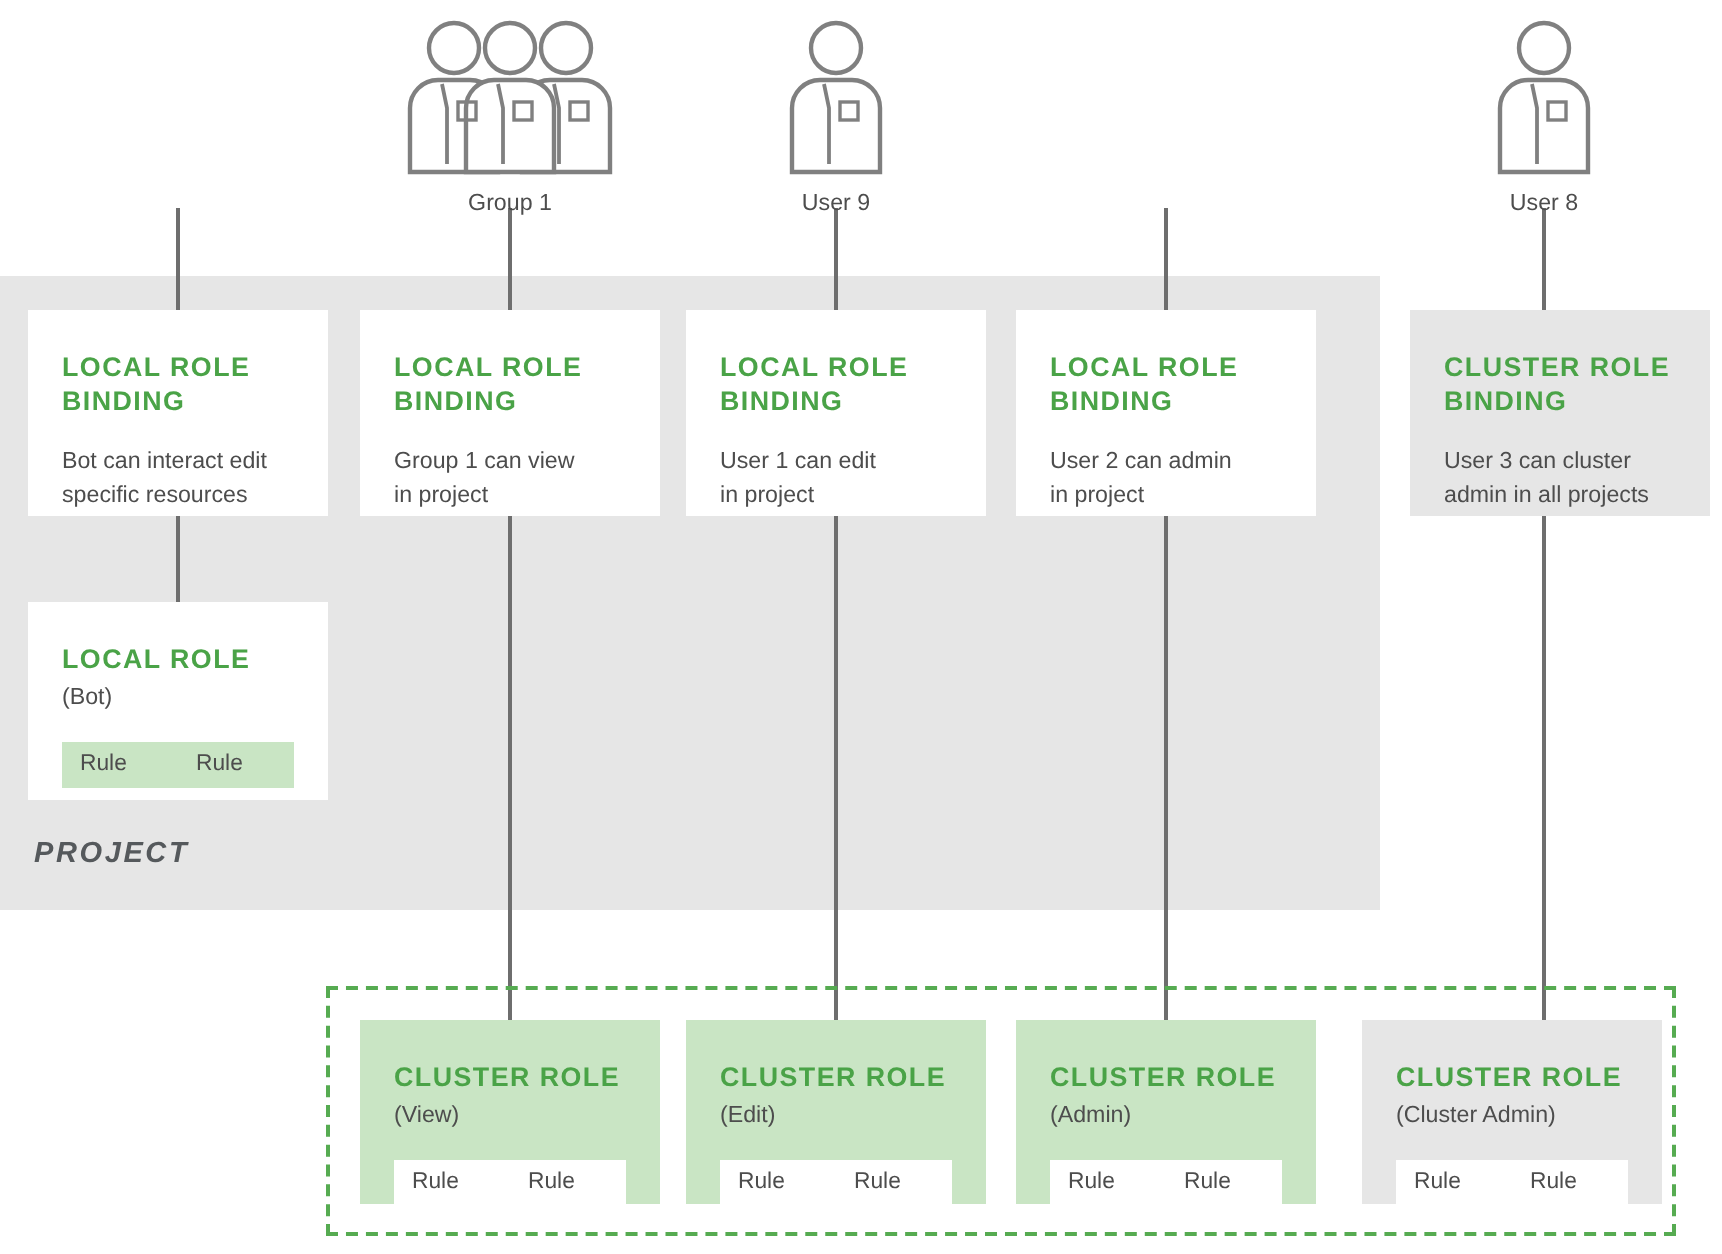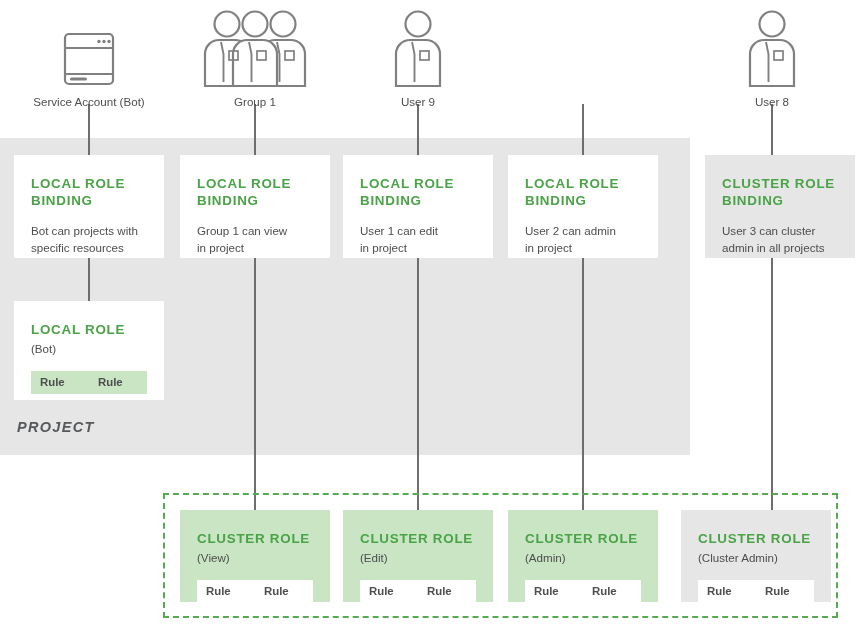--- a/index.html
+++ b/index.html
@@ -96,21 +96,20 @@
     color: #4d4d4d;
     line-height: 1.42;
     white-space: pre-line;
   }
 
   
   .rules {
     margin-top: 14px;
     display: flex;
     gap: 0;
-    font-weight: bold;
   }
   .rule {
     width: 64px;
     height: 23px;
     display: flex;
     align-items: center;
     padding-left: 9px;
     box-sizing: border-box;
     font-size: 11.4px;
     color: #4d4d4d;
@@ -143,34 +142,20 @@
   <div class="connector" style="left:582px; top:104px; height:51px;"></div>
   <div class="connector" style="left:771px; top:104px; height:51px;"></div>
 
   <div class="connector" style="left:88px; top:258px; height:43px;"></div>
 
   <div class="connector" style="left:254px; top:258px; height:252px;"></div>
   <div class="connector" style="left:417px; top:258px; height:252px;"></div>
   <div class="connector" style="left:582px; top:258px; height:252px;"></div>
   <div class="connector" style="left:771px; top:258px; height:252px;"></div>
 
-  <div class="actor" style="left:14px; width:150px;">
-    <div class="icon-wrap">
-      <svg width="56" height="58" viewBox="0 0 56 58" fill="none">
-        <rect x="4" y="4" width="48" height="50" rx="4" stroke="#808080" stroke-width="2.2" fill="#ffffff"></rect>
-        <line x1="4" y1="18" x2="52" y2="18" stroke="#808080" stroke-width="2"></line>
-        <circle cx="38" cy="11.5" r="1.7" fill="#808080"></circle>
-        <circle cx="43" cy="11.5" r="1.7" fill="#808080"></circle>
-        <circle cx="48" cy="11.5" r="1.7" fill="#808080"></circle>
-        <line x1="4" y1="44" x2="52" y2="44" stroke="#808080" stroke-width="2"></line>
-        <rect x="9" y="47.5" width="17" height="3" rx="1.5" fill="#808080"></rect>
-      </svg>
-    </div>
-    <div class="caption">Service Account (Bot)</div>
-  </div>
 
   <div class="actor" style="left:180px; width:150px;">
     <div class="icon-wrap">
       <svg width="112" height="80" viewBox="0 0 112 80" fill="none">
         <g stroke="#808080" stroke-width="2.2" fill="#ffffff">
 
           <circle cx="84" cy="16" r="12.5"></circle>
           <path d="M62 78 V46 a14 14 0 0 1 14 -14 h16 a14 14 0 0 1 14 14 V78 Z"></path>
 
           <circle cx="28" cy="16" r="12.5"></circle>
@@ -219,21 +204,21 @@
         <path d="M22 34 L24.5 46 V74" stroke="#808080" stroke-width="1.9" fill="none"></path>
         <rect x="30" y="43" width="9" height="9" stroke="#808080" stroke-width="1.7" fill="none"></rect>
       </svg>
     </div>
     <div class="caption">User 8</div>
   </div>
 
   <div class="card white" style="left:14px; top:155px; width:150px; height:103px;">
     <div class="card-title">LOCAL ROLE
 BINDING</div>
-    <div class="card-desc">Bot can projects with
+    <div class="card-desc">Bot can interact edit
 specific resources</div>
   </div>
 
   <div class="card white" style="left:180px; top:155px; width:150px; height:103px;">
     <div class="card-title">LOCAL ROLE
 BINDING</div>
     <div class="card-desc">Group 1 can view
 in project</div>
   </div>
 

